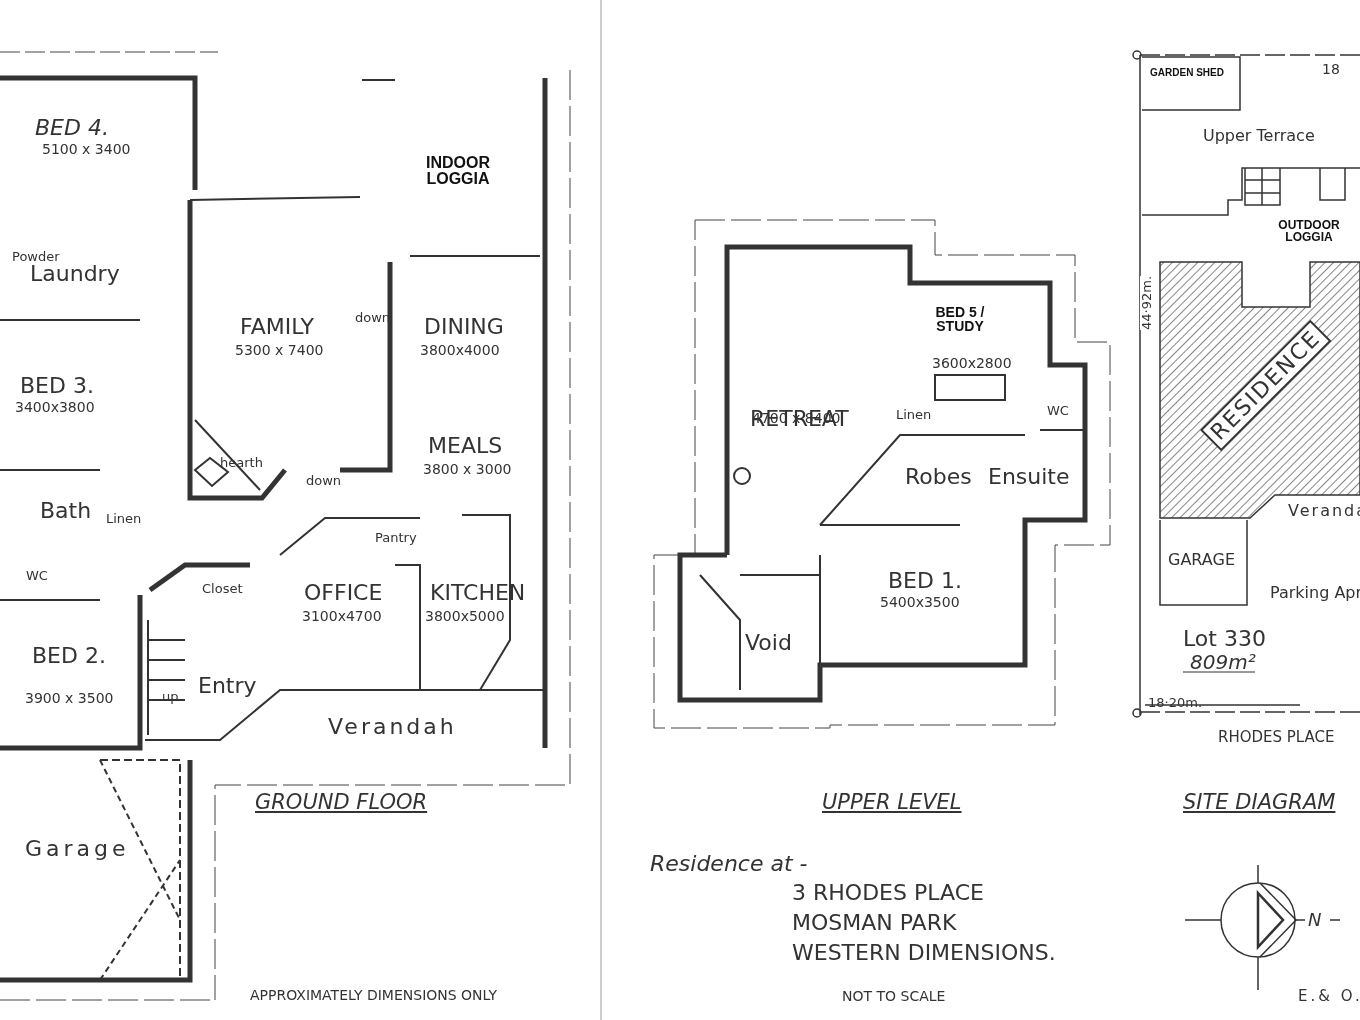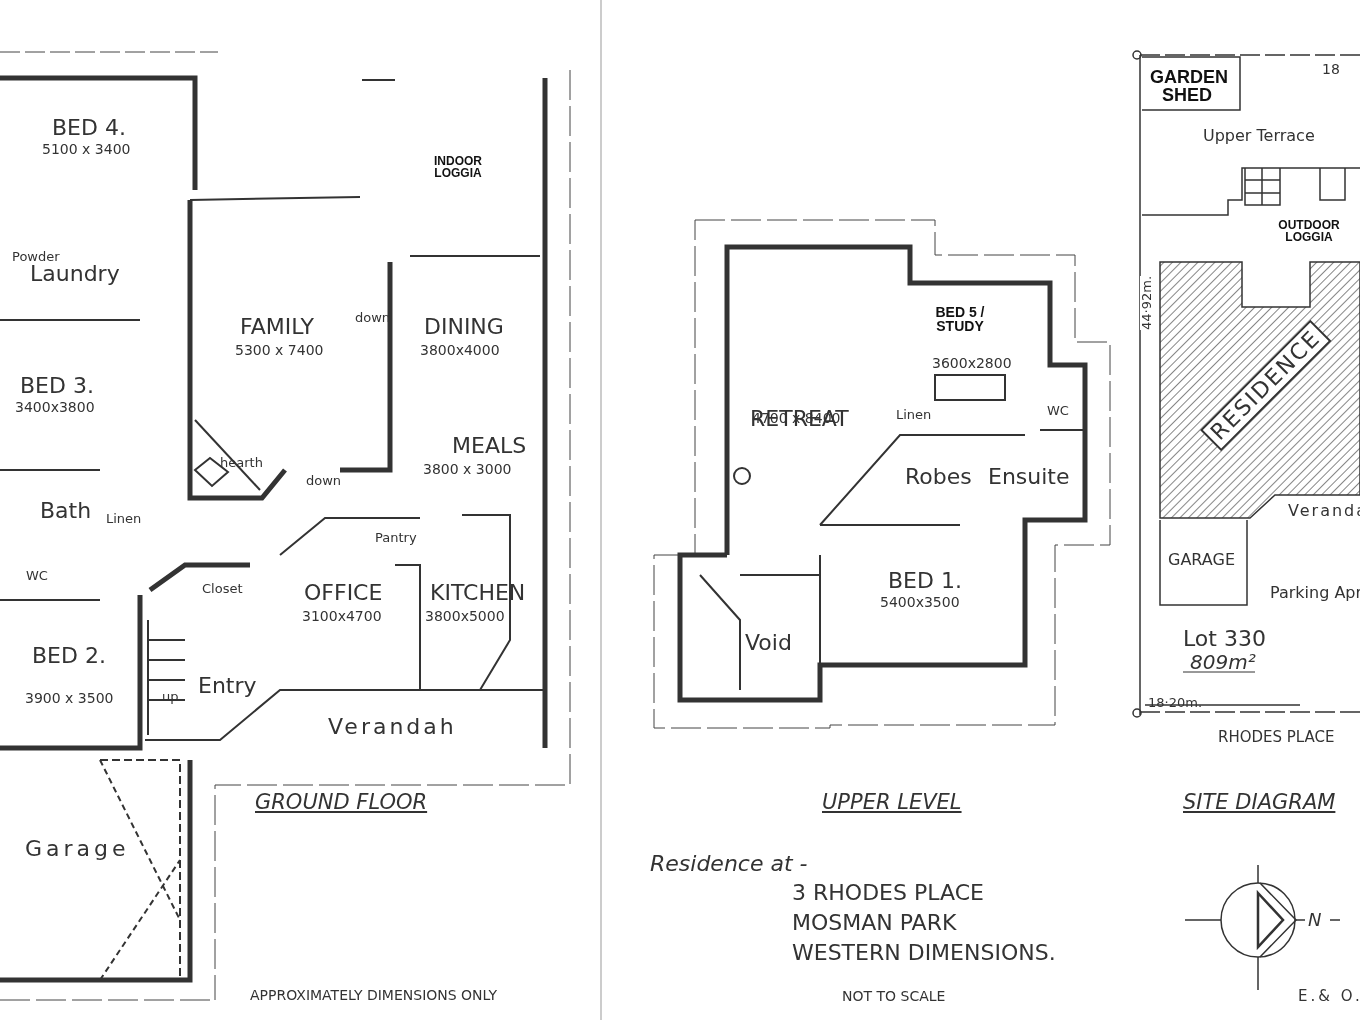--- a/index.html
+++ b/index.html
@@ -2,21 +2,21 @@
 <html><head>
 <meta charset="utf-8">
 <style>
   html,body{margin:0;padding:0;background:#fff;}
   body{width:1360px;height:1020px;position:relative;overflow:hidden;font-family:"DejaVu Sans",sans-serif;color:#333;}
   svg.plan{position:absolute;left:0;top:0;}
   .lbl{position:absolute;white-space:nowrap;color:#333;line-height:1;}
   .room{font-family:"DejaVu Sans",sans-serif;font-size:22px;letter-spacing:0px;}
   .dim{font-family:"DejaVu Sans",sans-serif;font-size:14px;}
   .small{font-size:13px;}
-  .bold{font-family:"Liberation Sans",sans-serif;font-weight:bold;font-size:12px;color:#111;text-align:center;}
+  .bold{font-family:"Liberation Sans",sans-serif;font-weight:bold;font-size:16px;color:#111;text-align:center;}
   .title{font-family:"DejaVu Sans",sans-serif;font-style:italic;font-size:21px;text-decoration:underline;}
   .addr{font-family:"DejaVu Sans",sans-serif;font-size:22px;line-height:30px;}
   .italic{font-style:italic;}
   .caption{font-size:14px;}
 </style>
 </head>
 <body>
 
 <svg class="plan" width="1360" height="1020" viewBox="0 0 1360 1020">
   <g fill="none" stroke="#444" stroke-width="1">
@@ -97,33 +97,33 @@
     <path d="M1245 168 L1245 205 L1280 205 L1280 168 M1245 180 L1280 180 M1245 193 L1280 193 M1262 168 L1262 205"></path>
     <path d="M1320 168 L1320 200 L1345 200 L1345 168"></path>
 
     <circle cx="1258" cy="920" r="37"></circle>
     <path d="M1258 865 L1258 883 M1258 957 L1258 990 M1185 920 L1221 920 M1295 920 L1305 920 M1330 920 L1340 920"></path>
     <path d="M1258 893 L1283 920 L1258 947 Z" stroke-width="2.5"></path>
     <path d="M1260 883 L1296 920 L1260 957"></path>
   </g>
 </svg>
 
-<div class="lbl room" style="left:52px;top:117px;">BED 4.</div>
+<div class="lbl room" style="left:35px;top:117px;font-style:italic;">BED 4.</div>
 <div class="lbl dim" style="left:42px;top:142px;">5100 x 3400</div>
 <div class="lbl bold" style="left:420px;top:155px;width:76px;white-space:normal;">INDOOR LOGGIA</div>
 <div class="lbl small" style="left:12px;top:211px;margin-top:39px;">Powder</div>
 <div class="lbl room" style="left:30px;top:263px;">Laundry</div>
 <div class="lbl room" style="left:224px;top:316px;margin-left:16px;">FAMILY</div>
 <div class="lbl dim" style="left:235px;top:343px;">5300 x 7400</div>
 <div class="lbl small" style="left:355px;top:311px;">down</div>
 <div class="lbl room" style="left:424px;top:316px;">DINING</div>
 <div class="lbl dim" style="left:420px;top:343px;">3800x4000</div>
 <div class="lbl room" style="left:20px;top:375px;">BED 3.</div>
 <div class="lbl dim" style="left:15px;top:400px;">3400x3800</div>
-<div class="lbl room" style="left:428px;top:435px;margin-left:24px;">MEALS</div>
+<div class="lbl room" style="left:428px;top:435px;">MEALS</div>
 <div class="lbl dim" style="left:423px;top:462px;">3800 x 3000</div>
 <div class="lbl small" style="left:220px;top:456px;">hearth</div>
 <div class="lbl small" style="left:306px;top:474px;">down</div>
 <div class="lbl room" style="left:40px;top:500px;">Bath</div>
 <div class="lbl small" style="left:106px;top:512px;">Linen</div>
 <div class="lbl small" style="left:26px;top:569px;">WC</div>
 <div class="lbl small" style="left:202px;top:582px;">Closet</div>
 <div class="lbl room" style="left:304px;top:582px;">OFFICE</div>
 <div class="lbl dim" style="left:302px;top:609px;">3100x4700</div>
 <div class="lbl small" style="left:375px;top:531px;">Pantry</div>
@@ -150,21 +150,21 @@
 <div class="lbl dim" style="left:880px;top:595px;">5400x3500</div>
 <div class="lbl room" style="left:745px;top:632px;">Void</div>
 <div class="lbl title" style="left:822px;top:792px;">UPPER LEVEL</div>
 
 <div class="lbl italic" style="left:650px;top:853px;font-size:22px;">Residence at -</div>
 <div class="lbl addr" style="left:792px;top:878px;">3 RHODES PLACE</div>
 <div class="lbl addr" style="left:792px;top:908px;">MOSMAN PARK</div>
 <div class="lbl addr" style="left:792px;top:938px;">WESTERN DIMENSIONS.</div>
 <div class="lbl caption" style="left:842px;top:989px;">NOT TO SCALE</div>
 
-<div class="lbl bold" style="left:1150px;top:68px;width:74px;white-space:normal;font-size:18px;">GARDEN SHED</div>
+<div class="lbl bold" style="left:1150px;top:68px;width:74px;white-space:normal;font-size:10px;">GARDEN SHED</div>
 <div class="lbl" style="left:1322px;top:62px;font-size:14px;">18</div>
 <div class="lbl" style="left:1203px;top:128px;font-size:16px;">Upper Terrace</div>
 <div class="lbl bold" style="left:1270px;top:219px;width:78px;white-space:normal;font-size:12px;">OUTDOOR LOGGIA</div>
 <div class="lbl" style="left:1140px;top:330px;font-size:13px;transform:rotate(-90deg);transform-origin:left top;background:#fff;">44·92m.</div>
 <div class="lbl" style="left:1200px;top:430px;font-size:22px;letter-spacing:2px;transform:rotate(-45deg);transform-origin:left top;background:#fff;border:2px solid #333;padding:2px 4px;">RESIDENCE</div>
 <div class="lbl" style="left:1288px;top:503px;font-size:16px;letter-spacing:2px;">Verandah</div>
 <div class="lbl" style="left:1168px;top:552px;font-size:16px;">GARAGE</div>
 <div class="lbl" style="left:1270px;top:585px;font-size:16px;">Parking Apron</div>
 <div class="lbl" style="left:1183px;top:628px;font-size:22px;">Lot 330</div>
 <div class="lbl italic" style="left:1190px;top:652px;font-size:20px;">809m²</div>

